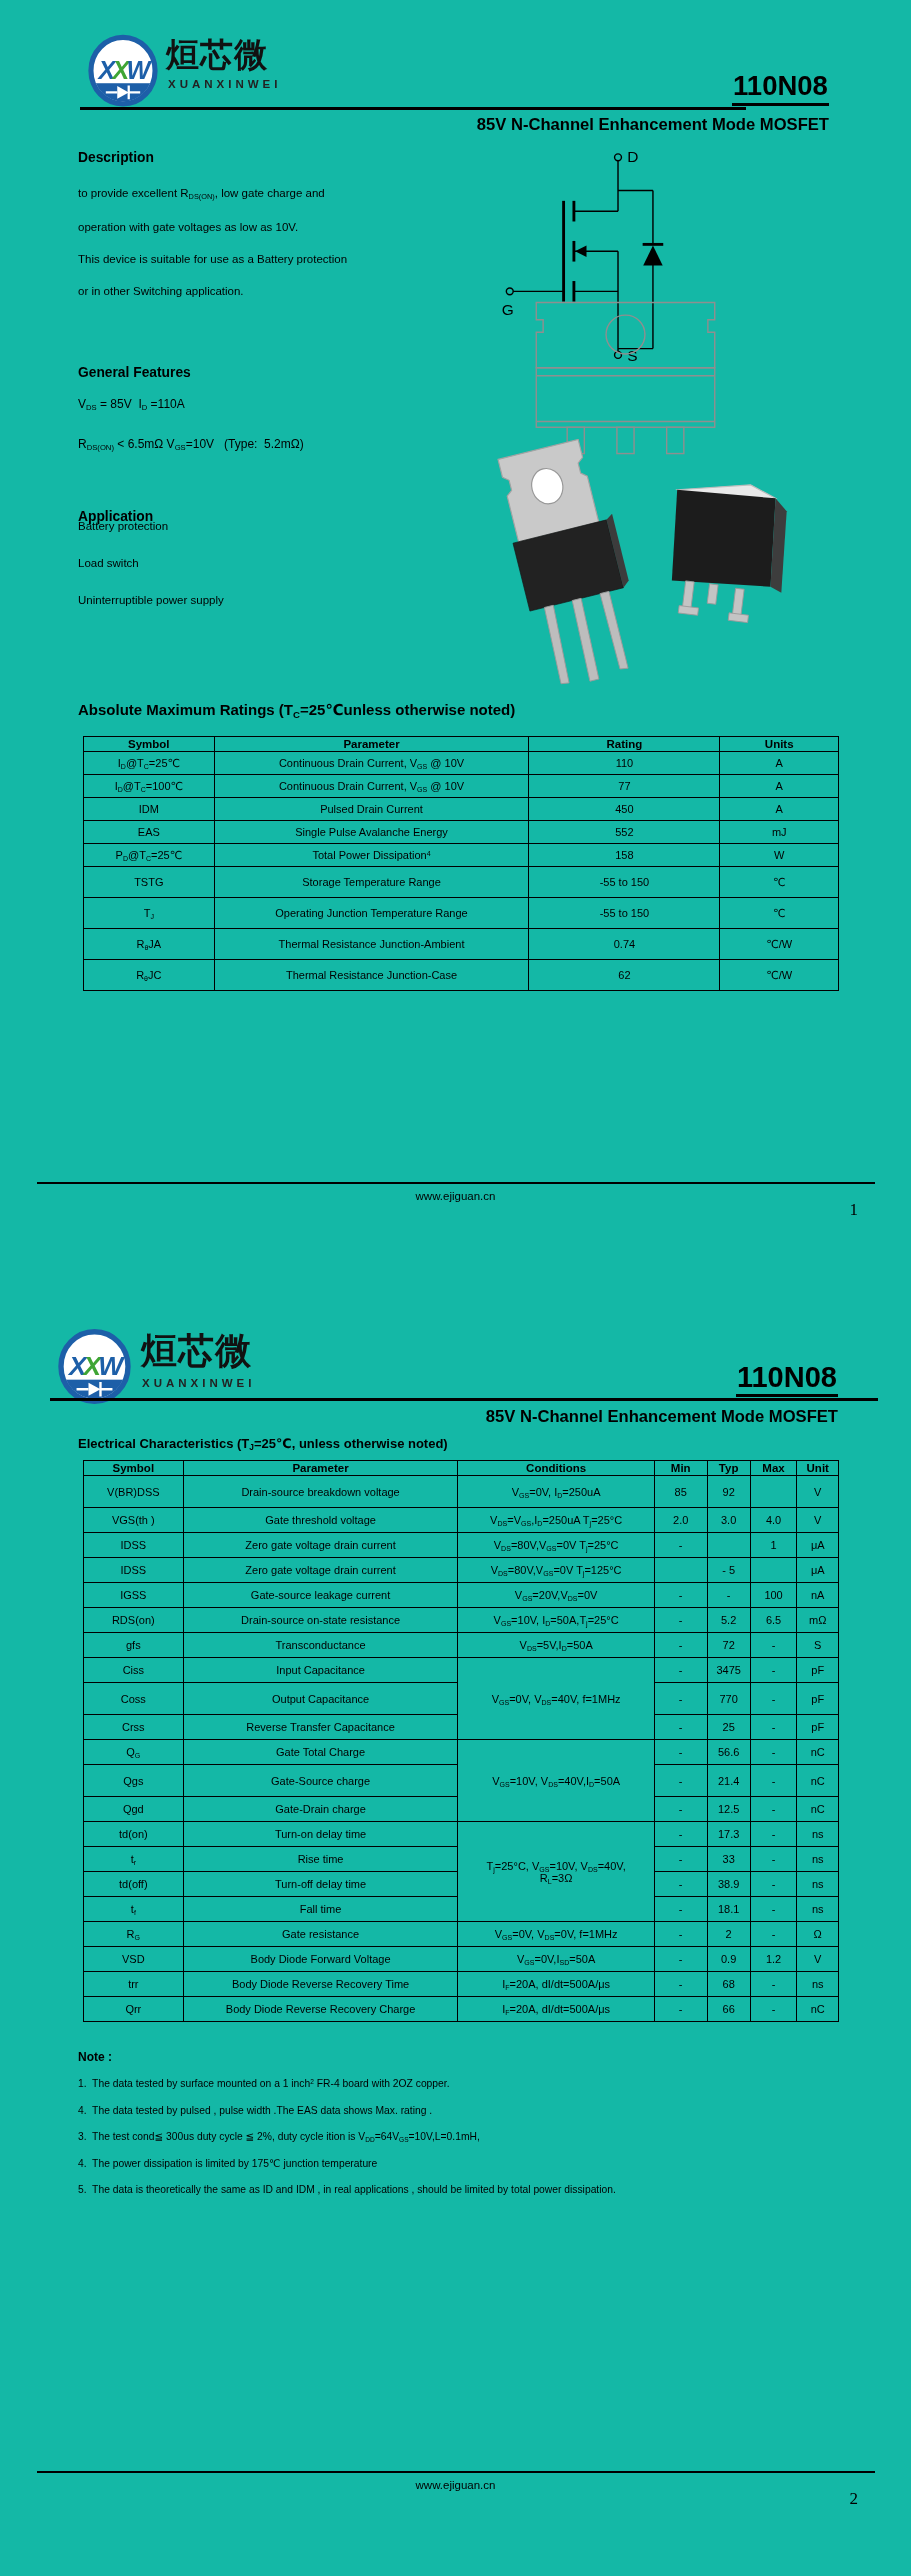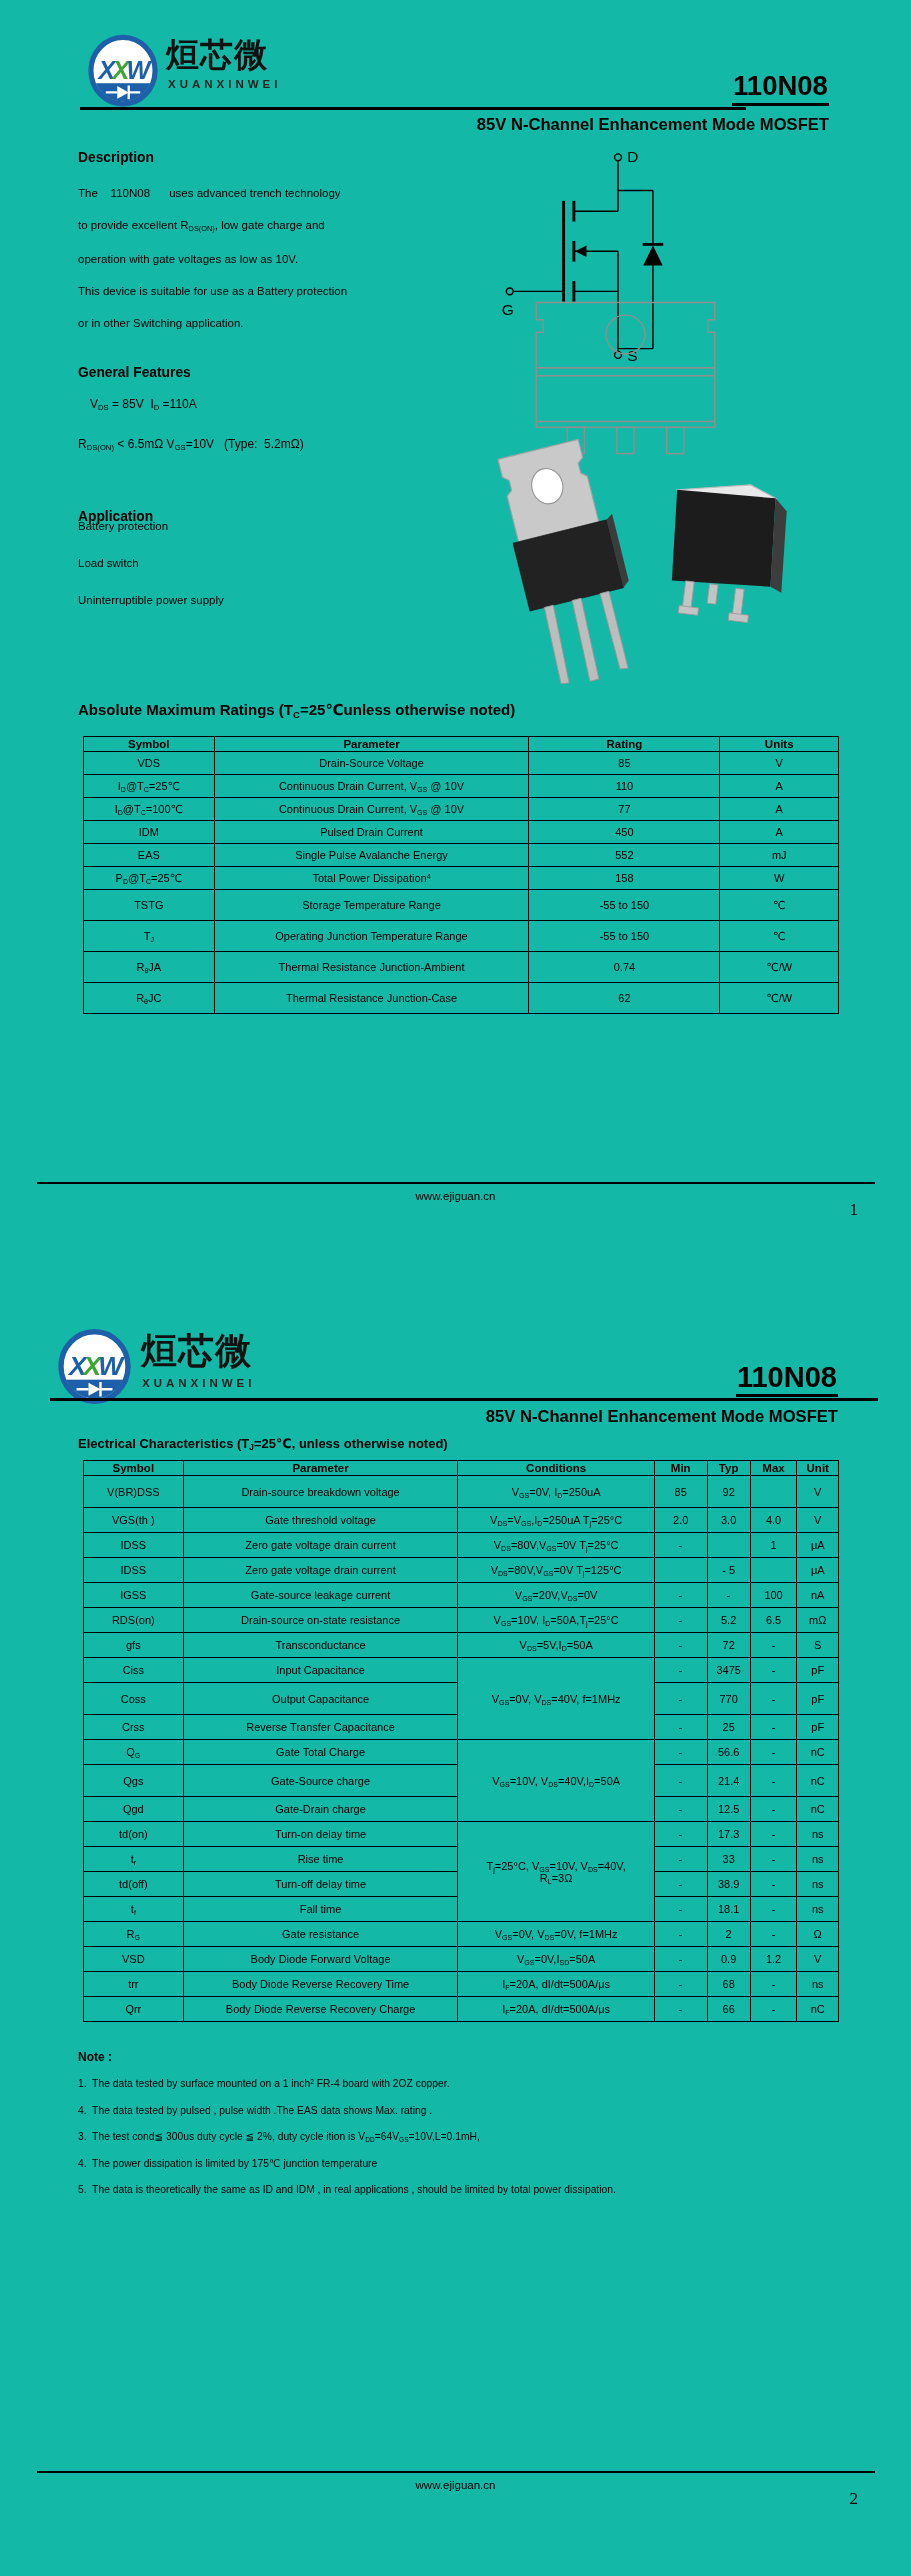--- a/index.html
+++ b/index.html
@@ -75,29 +75,28 @@
     <div class="brand-cn abs" style="left:81px; top:16px;">烜芯微</div>
     <div class="brand-en abs" style="left:83px; top:55px;">XUANXINWEI</div>
   </div>
 
   <div class="abs part-number" style="right:82px; top:70px;">110N08</div>
   <div class="abs head-rule" style="left:80px; top:107px; width:666px;"></div>
   <div class="abs subtitle" style="right:82px; top:115px;">85V N-Channel Enhancement Mode MOSFET</div>
 
   <div class="abs sec-heading" style="left:78px; top:150px;">Description</div>
   <div class="abs desc-lines" style="left:78px; top:177px; width:379px;">
-    <div>The    110N08      uses advanced trench technology</div>
     <div>to provide excellent R<sub>DS(ON)</sub>, low gate charge and</div>
     <div>operation with gate voltages as low as 10V.</div>
     <div>This device is suitable for use as a Battery protection</div>
     <div>or in other Switching application.</div>
   </div>
 
   <div class="abs sec-heading" style="left:78px; top:365px;">General Features</div>
-  <div class="abs feature-line" style="left:90px; top:397px;">V<sub>DS</sub> = 85V  I<sub>D</sub> =110A</div>
+  <div class="abs feature-line" style="left:78px; top:397px;">V<sub>DS</sub> = 85V  I<sub>D</sub> =110A</div>
   <div class="abs feature-line" style="left:78px; top:437px;">R<sub>DS(ON)</sub> &lt; 6.5mΩ V<sub>GS</sub>=10V   (Type:  5.2mΩ)</div>
 
   <div class="abs sec-heading" style="left:78px; top:509px;">Application</div>
   <div class="abs app-items" style="left:78px; top:508px;">
     <div>Battery protection</div>
     <div>Load switch</div>
     <div>Uninterruptible power supply</div>
   </div>
 
   <svg class="abs" style="left:488px; top:148px;" width="189" height="234" viewBox="0 0 330 408">
@@ -176,26 +175,20 @@
         <col style="width:15.7%">
       </colgroup>
     <tbody>
         <tr>
       <th>Symbol</th>
       <th>Parameter</th>
       <th>Rating</th>
       <th>Units</th>
     </tr>
     <tr>
-          <td>VDS</td>
-          <td>Drain-Source Voltage</td>
-          <td>85</td>
-          <td>V</td>
-        </tr>
-    <tr>
           <td>I<sub>D</sub>@T<sub>C</sub>=25℃</td>
           <td>Continuous Drain Current, V<sub>GS</sub> @ 10V</td>
           <td>110</td>
           <td>A</td>
         </tr>
     <tr>
           <td>I<sub>D</sub>@T<sub>C</sub>=100℃</td>
           <td>Continuous Drain Current, V<sub>GS</sub> @ 10V</td>
           <td>77</td>
           <td>A</td>

